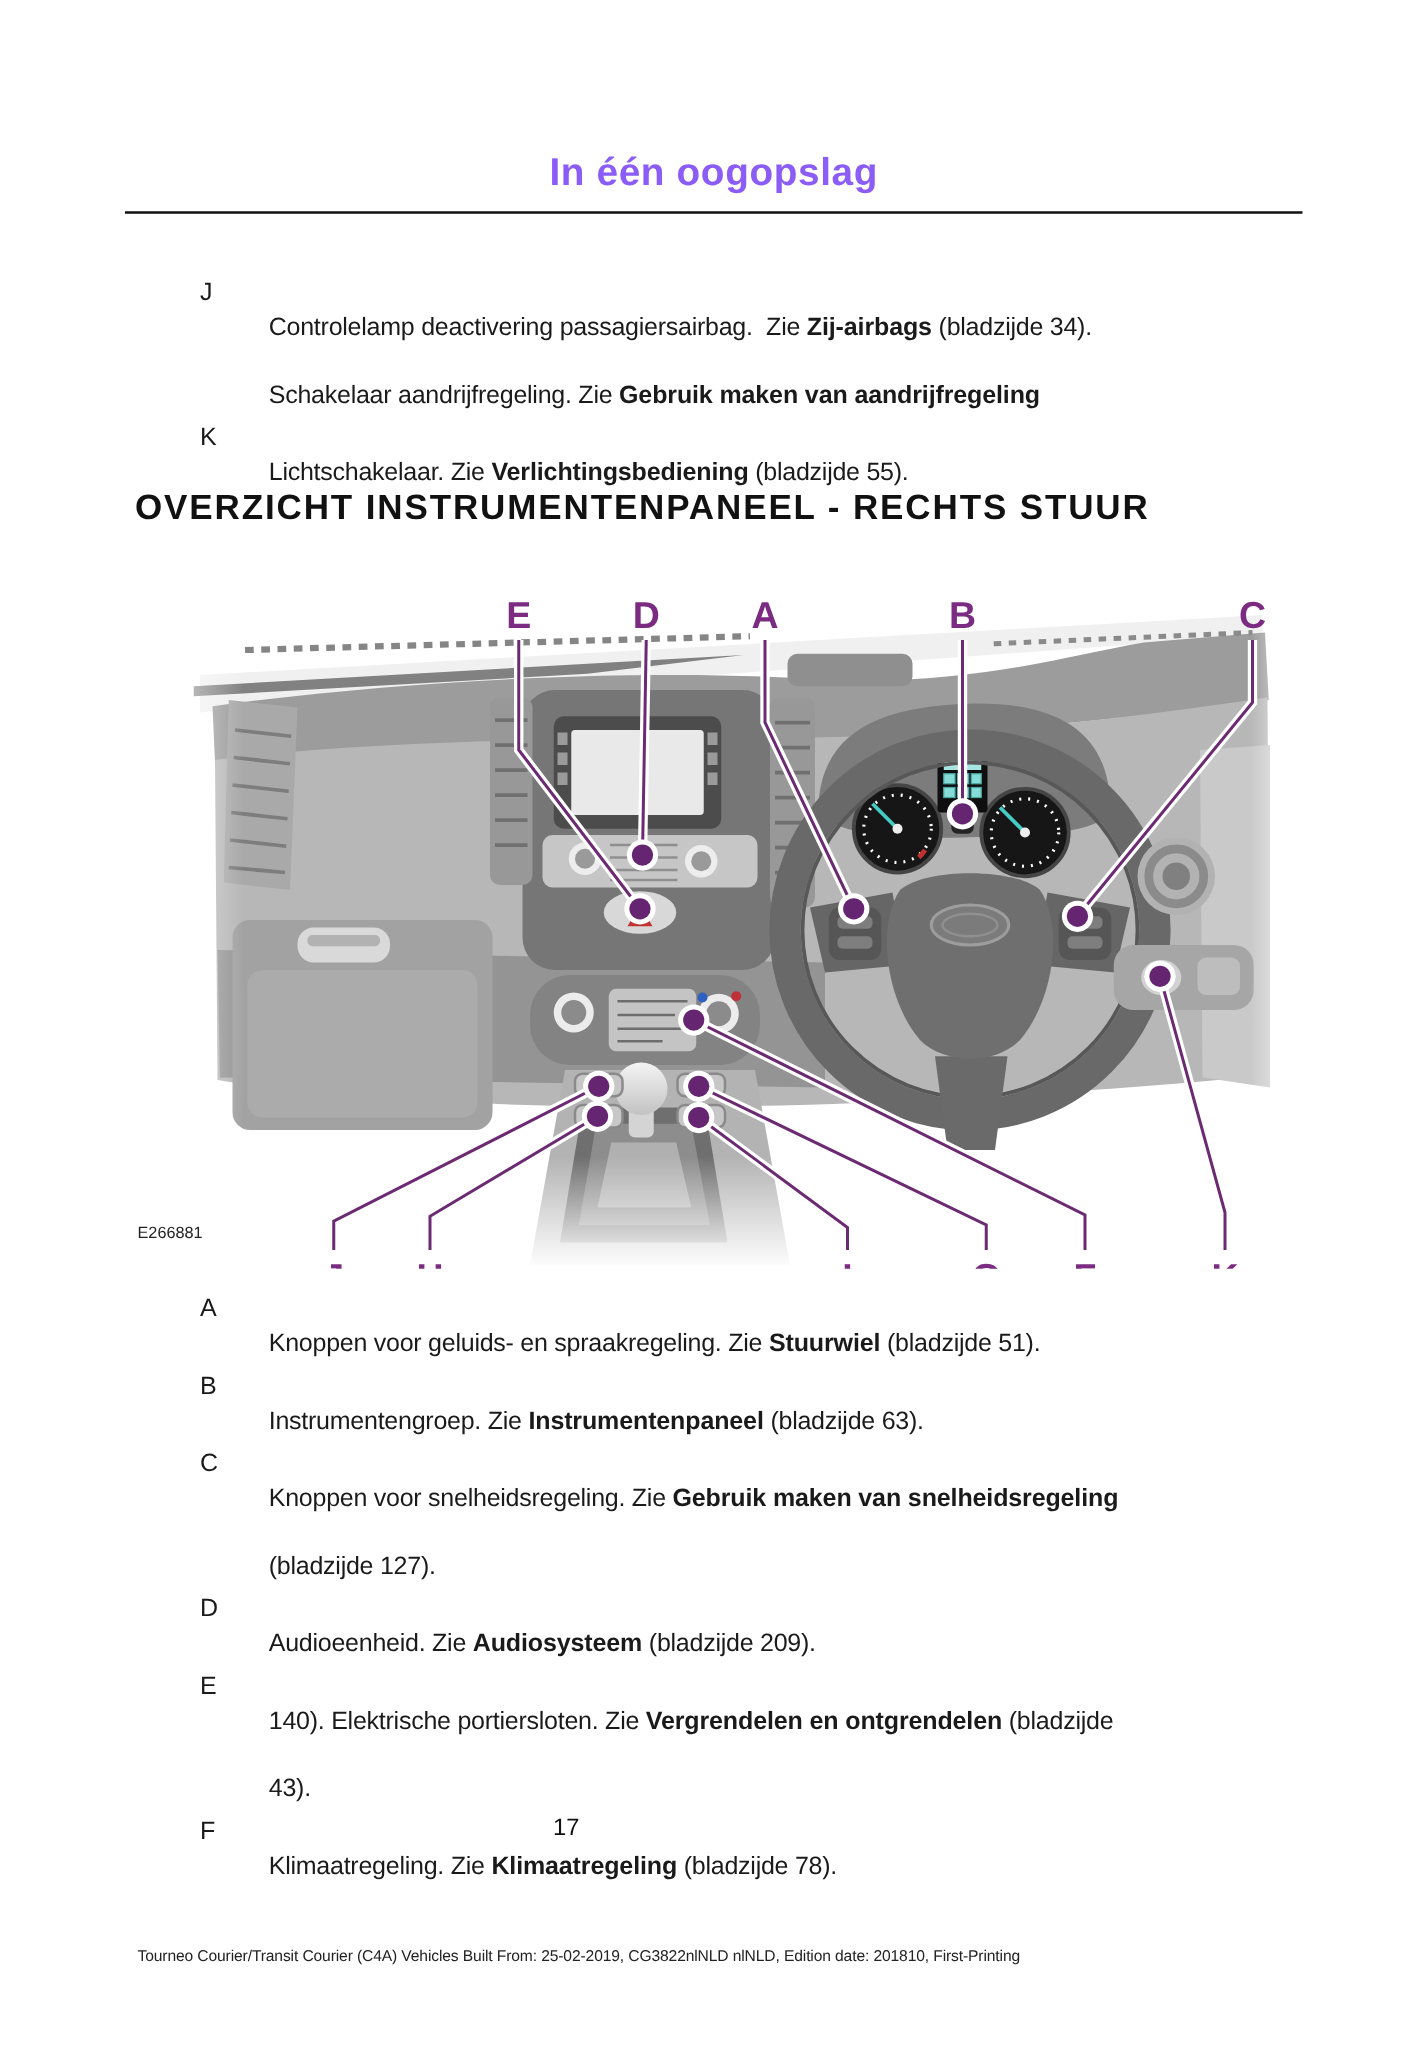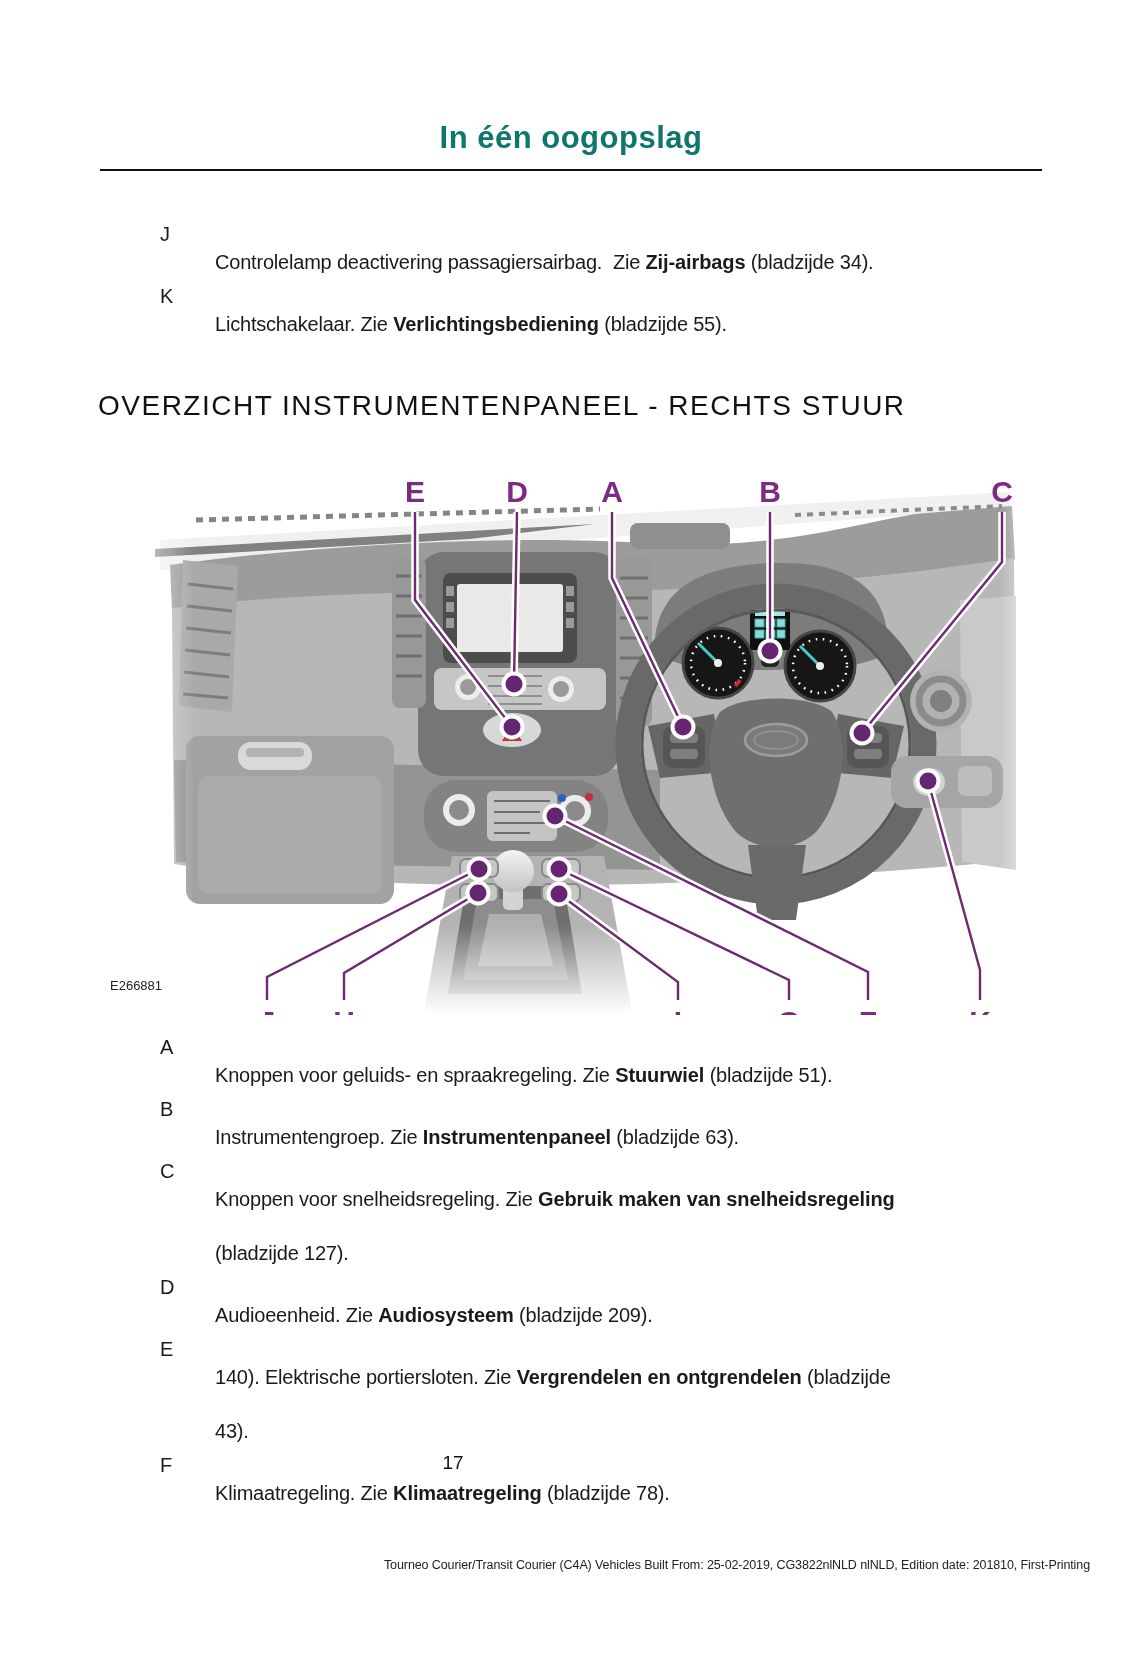--- a/index.html
+++ b/index.html
@@ -4,53 +4,54 @@
 <style>
   html,body{margin:0;padding:0;}
   body{
     width:1142px;height:1654px;position:relative;background:#ffffff;
     font-family:"Liberation Sans","DejaVu Sans",sans-serif;color:#1a1a1a;
     overflow:hidden;
   }
   .abs{position:absolute;}
   .page-title{
     top:120px;left:0;width:1142px;text-align:center;
-    font-size:31px;font-weight:700;letter-spacing:.5px;color:#0f766e;
+    font-size:31px;font-weight:700;letter-spacing:.5px;color:#8b5cf6;
   }
   .title-rule{top:169px;left:100px;width:942px;height:2px;background:#111;}
   .section-heading{
-    top:390px;left:98px;font-size:28px;font-weight:400;letter-spacing:1.5px;color:#111;
+    top:390px;left:108px;font-size:28px;font-weight:700;letter-spacing:1.5px;color:#111;
   }
   .legend-list{left:148px;width:890px;}
   .legend-list-top{top:221px;}
   .legend-list-bottom{top:1034px;}
   .legend-item{display:flex;margin-bottom:8px;}
   .legend-letter{
     width:67px;flex:0 0 67px;box-sizing:border-box;padding-left:12px;
     font-size:20px;line-height:26px;color:#1a1a1a;
   }
   .legend-text{width:820px;font-size:20px;line-height:26px;letter-spacing:-.2px;}
   .legend-line{white-space:pre-wrap;margin-top:28px;}
   .legend-text .b{font-weight:700;letter-spacing:-.1px;}
   .figure-code{top:978px;left:110px;font-size:13px;color:#222;}
   .page-number{top:1452px;left:0;width:906px;text-align:center;font-size:19px;color:#111;}
-  .footer-text{top:1558px;left:110px;width:980px;font-size:12.5px;color:#222;letter-spacing:-.1px;text-align:right;}
+  .footer-text{top:1558px;left:110px;width:980px;font-size:12.5px;color:#222;letter-spacing:-.1px;}
   svg text.callout-letter{font-family:"Liberation Sans","DejaVu Sans",sans-serif;font-weight:700;font-size:30px;}
 </style>
 </head>
 <body>
 
 <div class="abs page-title">In één oogopslag</div>
 <div class="abs title-rule"></div>
 
 <div class="abs legend-list legend-list-top" id="top-list">
     <div class="legend-item">
       <div class="legend-letter">J</div>
       <div class="legend-text">
         <div class="legend-line"><span>Controlelamp deactivering passagiersairbag.  Zie </span><span class="b">Zij-airbags</span><span> (bladzijde 34).</span></div>
+        <div class="legend-line"><span>Schakelaar aandrijfregeling. Zie </span><span class="b">Gebruik maken van aandrijfregeling</span></div>
       </div>
     </div>
     <div class="legend-item">
       <div class="legend-letter">K</div>
       <div class="legend-text">
         <div class="legend-line"><span>Lichtschakelaar. Zie </span><span class="b">Verlichtingsbediening</span><span> (bladzijde 55).</span></div>
       </div>
     </div>
   </div>
 

